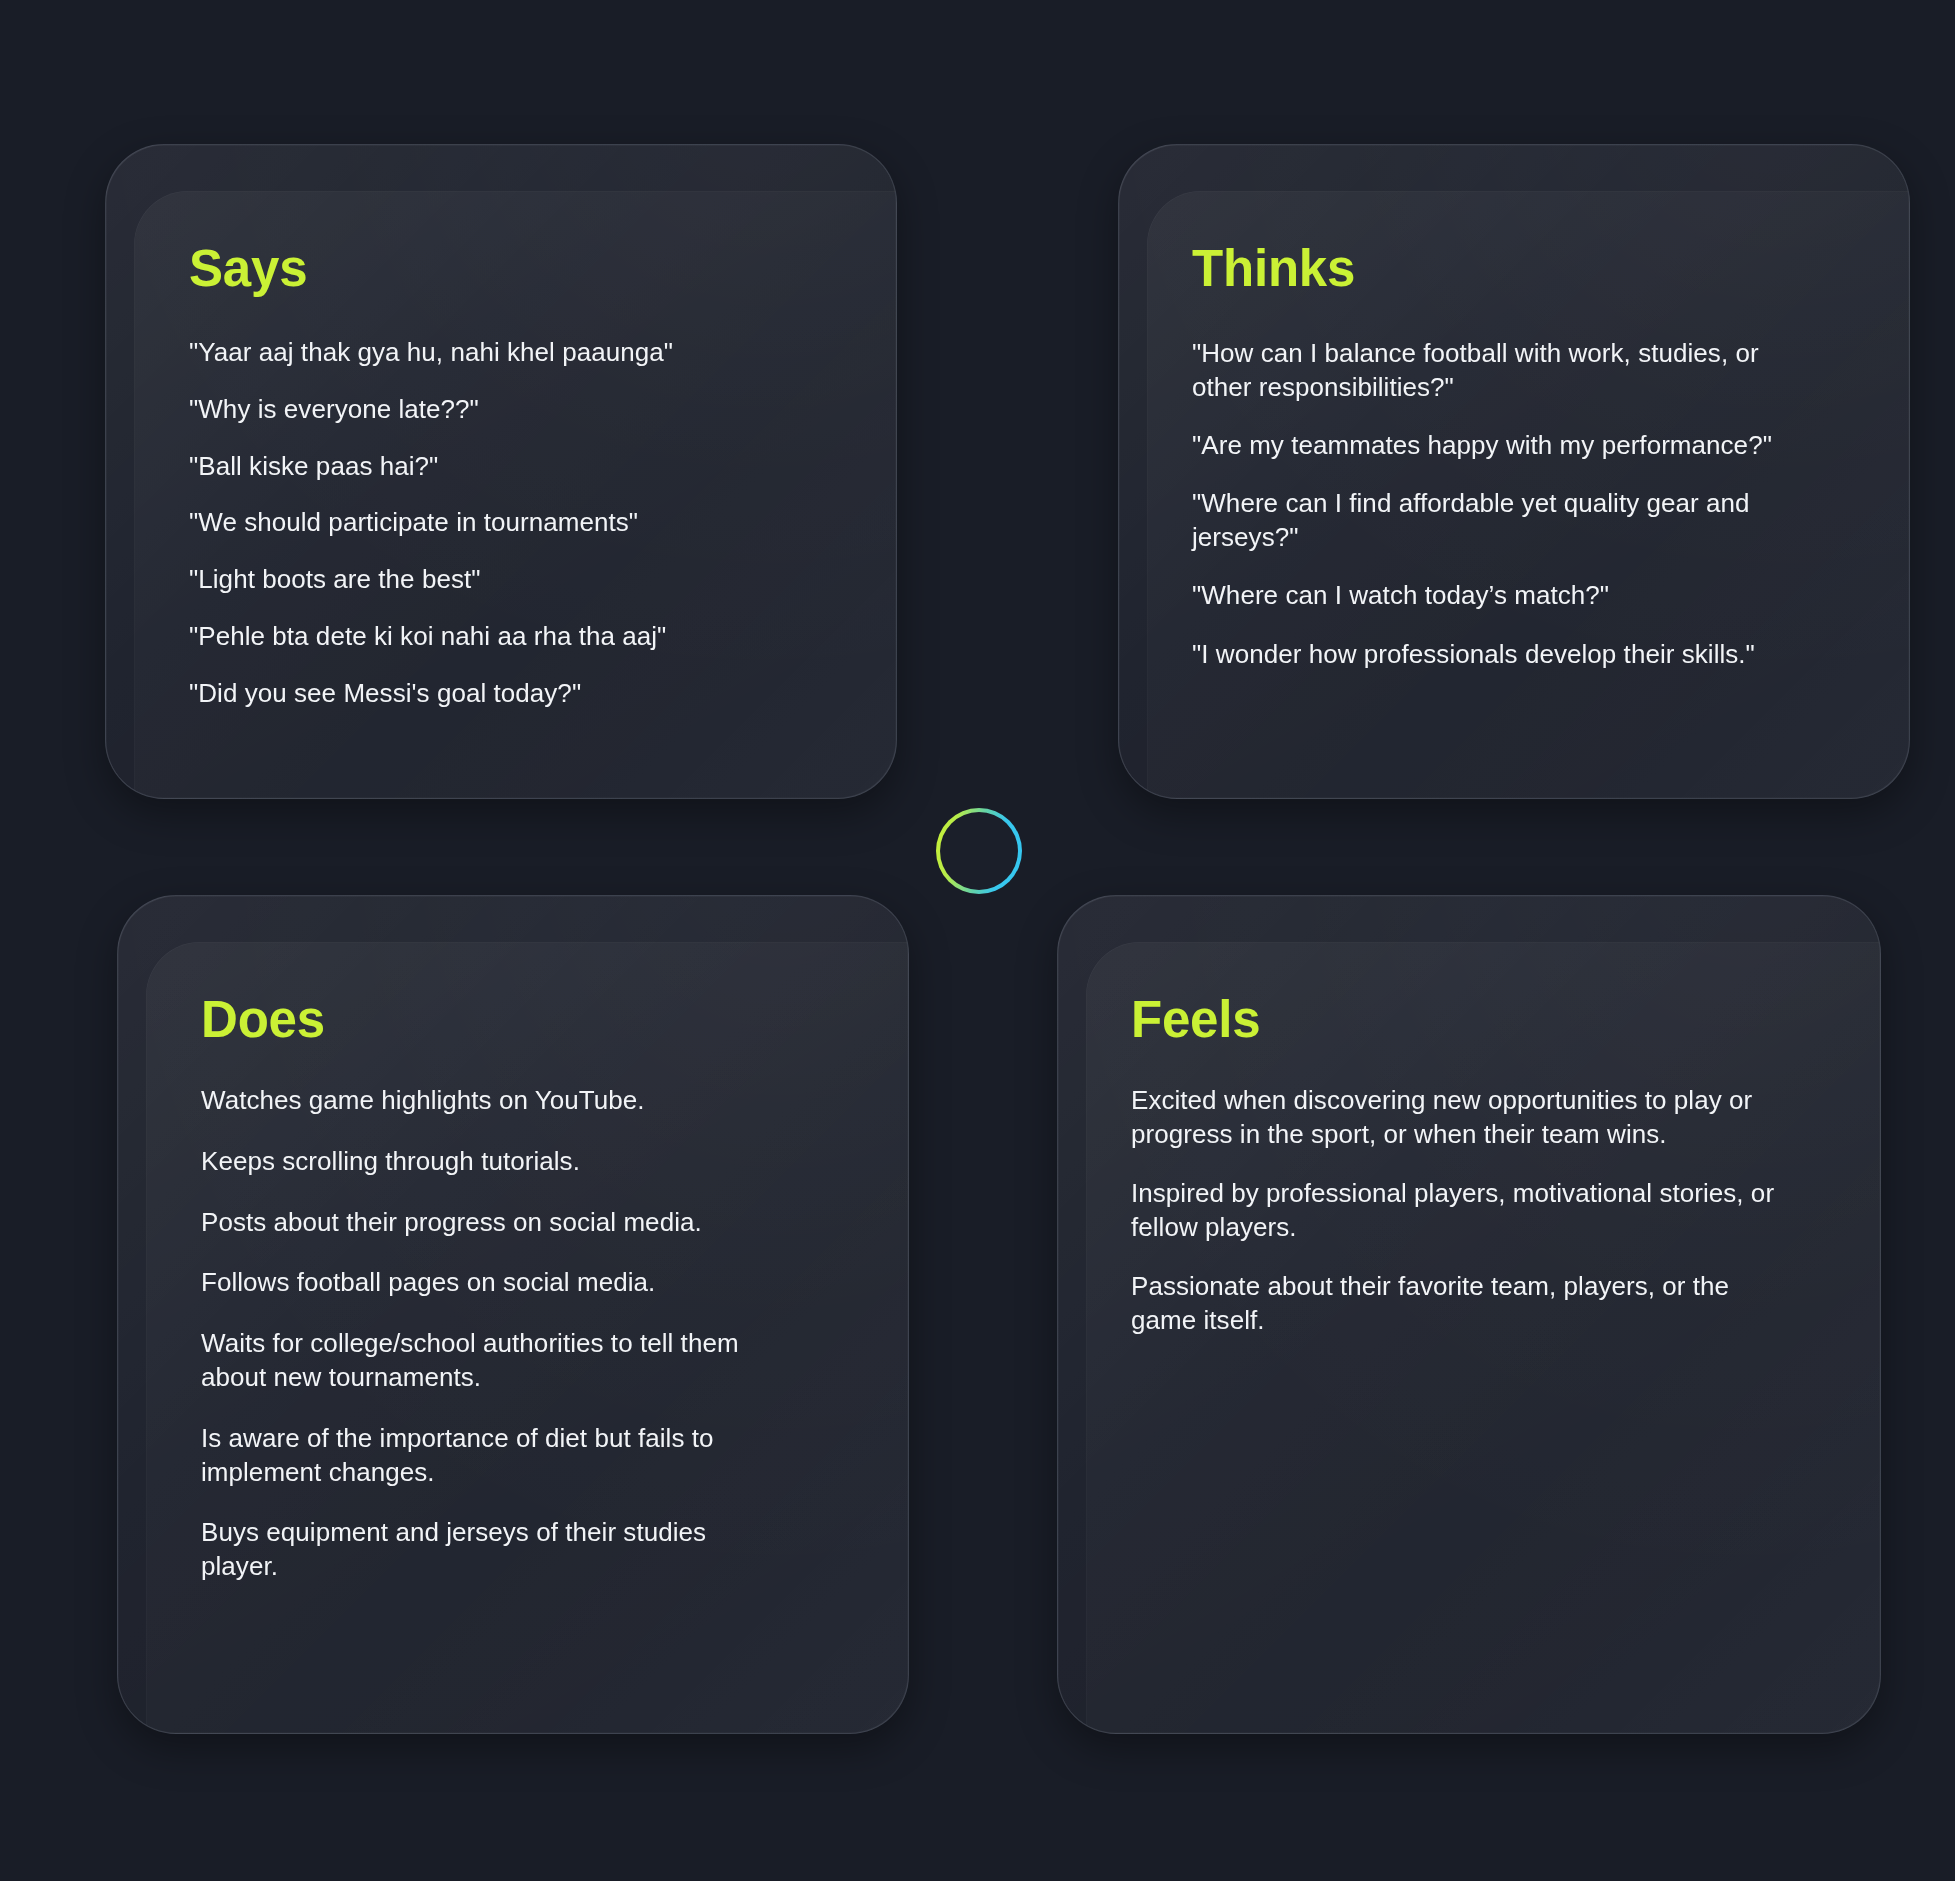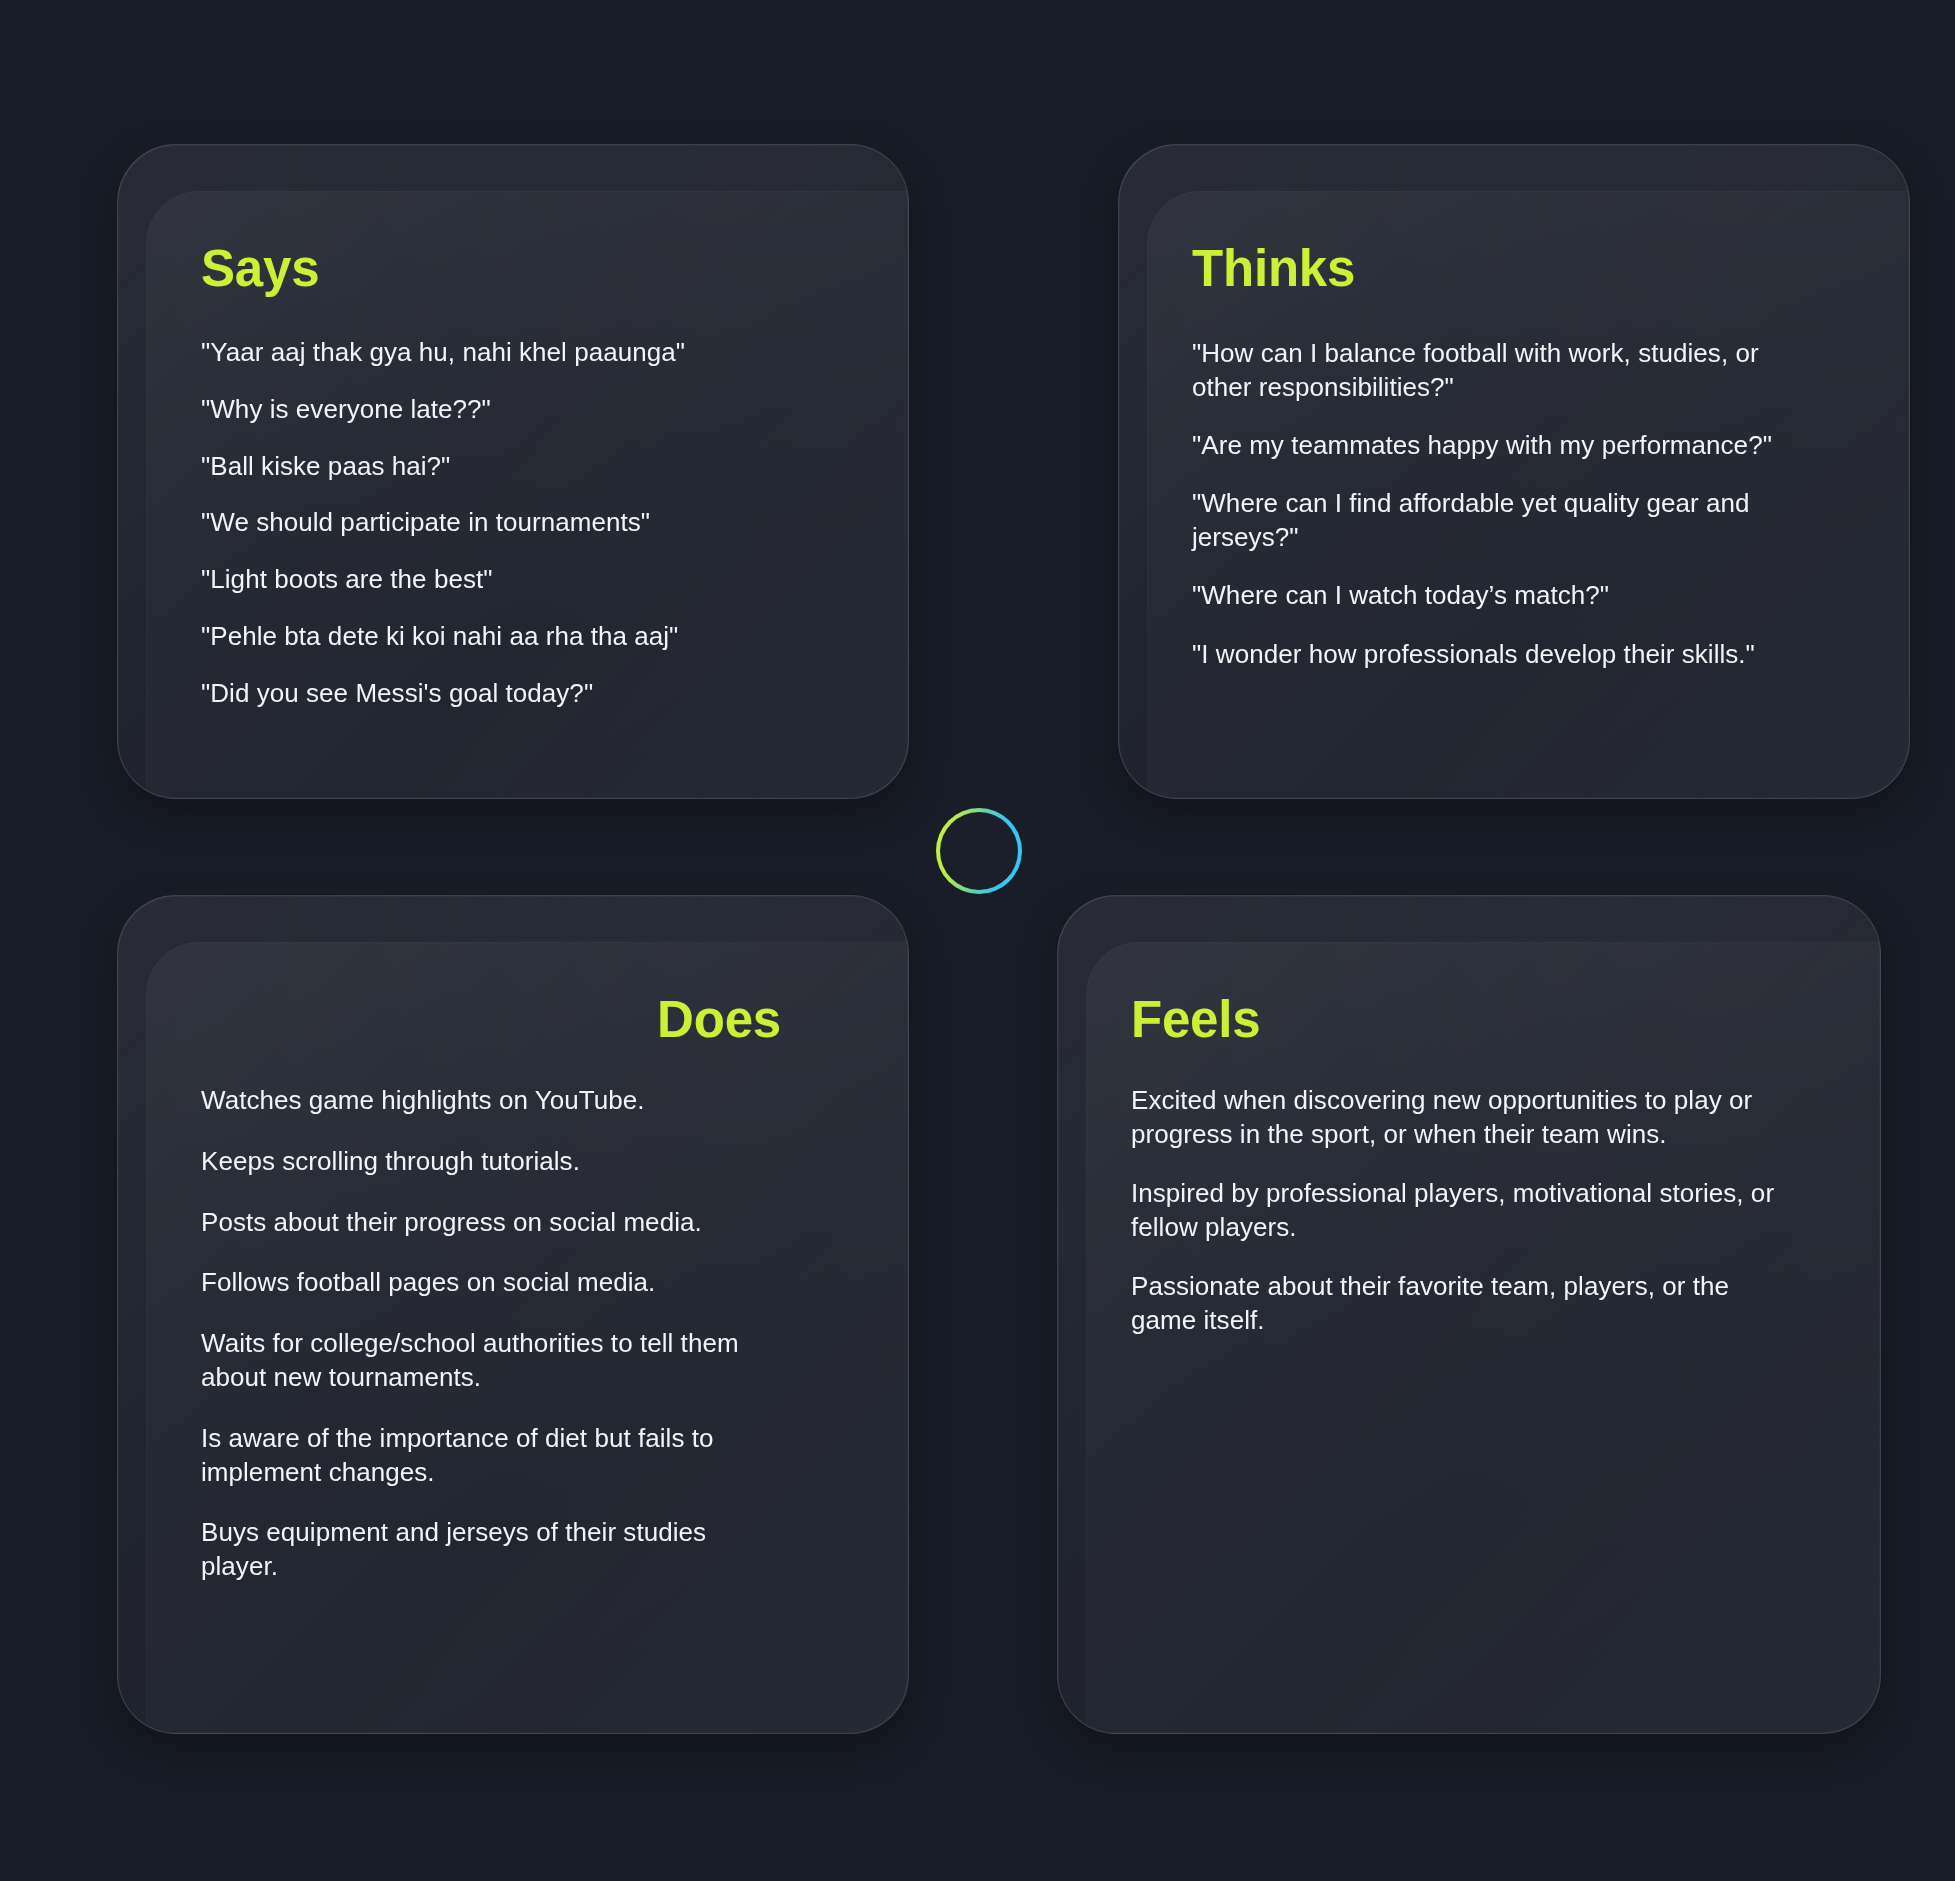--- a/index.html
+++ b/index.html
@@ -91,31 +91,31 @@
   }
   .line:last-child { margin-bottom: 0; }
 
   
   .card-says   .content { right: 176px; }
   .card-thinks .content { right: 88px; }
   .card-does   .content { right: 127px; }
   .card-feels  .content { right: 98px; }
 
   
-  .card-says   { left: 117px;  top: 144px;  width: 790px; height: 653px; }
+  .card-says   { left: 105px;  top: 144px;  width: 790px; height: 653px; }
   .card-thinks { left: 1118px; top: 144px;  width: 790px; height: 653px; }
   .card-does   { left: 117px;  top: 895px; width: 790px; height: 837px; }
   .card-feels  { left: 1057px; top: 895px; width: 790px; height: 837px; padding-left: 32px; }
 
   .card-thinks .content,
   .card-feels  .content { left: 73px; }
 
   .card-thinks .card-title { margin-bottom: 43px; }
   .card-feels  .card-title { margin-bottom: 39px; }
-  .card-does   .card-title { margin-bottom: 39px; text-align: right; }
+  .card-does   .card-title { margin-bottom: 39px; }
 
   .card-thinks .line { margin-bottom: 24.5px; }
   .card-feels  .line { margin-bottom: 25.4px; }
   .card-does   .line { margin-bottom: 27px; }
 
   
   .center-ring {
     position: absolute;
     left: 936px;
     top: 808px;

